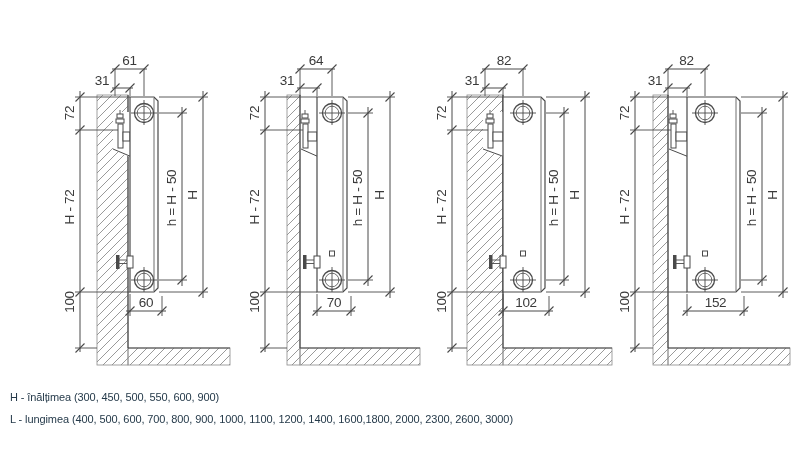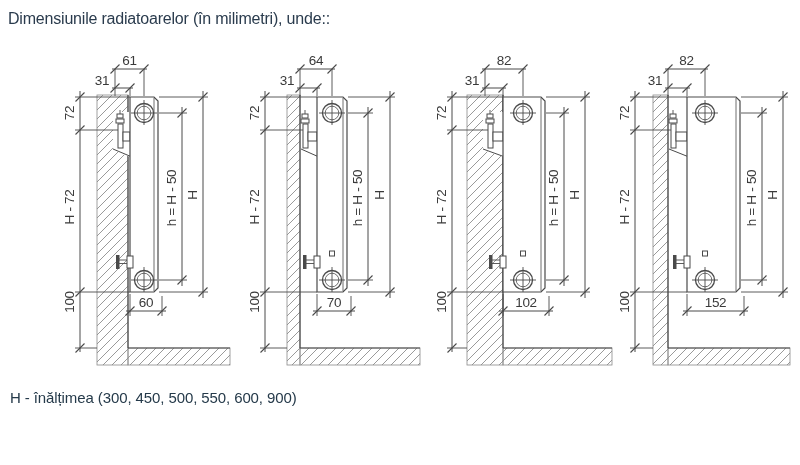--- a/index.html
+++ b/index.html
@@ -3,28 +3,27 @@
 <meta charset="utf-8">
 <style>
   html,body{margin:0;padding:0;background:#fff;}
   .page{position:relative;width:800px;height:465px;background:#fff;overflow:hidden;
         font-family:"Liberation Sans",sans-serif;}
   .title{position:absolute;left:8px;top:10px;font-size:16px;color:#2a3b4d;
          letter-spacing:-0.2px;white-space:nowrap;}
   #diagram-svg{position:absolute;left:0;top:0;}
   #diagram-svg text{font-family:"Liberation Sans",sans-serif;font-size:13.5px;
          fill:#3a3a3a;stroke:none;letter-spacing:-0.3px;}
-  .legend{position:absolute;left:10px;top:387px;font-size:15px;color:#253a4a;
+  .legend{position:absolute;left:10px;top:387px;font-size:11px;color:#253a4a;
          line-height:21.5px;letter-spacing:-0.1px;white-space:nowrap;}
 </style>
 </head>
 <body>
 
 <div class="page">
-  <div class="title">Dimensiunile radiatoarelor (în milimetri), unde::</div>
   <svg id="diagram-svg" width="800" height="465" viewBox="0 0 800 465" xmlns="http://www.w3.org/2000/svg">
       <defs>
         <pattern id="hatch" width="9" height="9" patternUnits="userSpaceOnUse">
           <path d="M0,9 L9,0" stroke="#8f8f8f" stroke-width="0.9" fill="none"></path>
         </pattern>
       </defs>
       <g stroke="#4a4a4a" fill="none">
         <rect x="97" y="95" width="31" height="270" fill="url(#hatch)" stroke="#8b8b8b" stroke-width="0.8"></rect>
         <rect x="128" y="348" width="102" height="17" fill="url(#hatch)" stroke="#8b8b8b" stroke-width="0.8"></rect>
         <line x1="128" y1="95" x2="128" y2="348" stroke-width="1.2"></line>
@@ -295,14 +294,15 @@
         <line x1="705" y1="100" x2="705" y2="125" stroke-width="0.9"></line>
         <circle cx="705" cy="280" r="9.5" fill="#fff" stroke-width="1.3"></circle>
         <circle cx="705" cy="280" r="6.8" fill="none" stroke-width="0.8"></circle>
         <line x1="692" y1="280" x2="718" y2="280" stroke-width="0.9"></line>
         <line x1="705" y1="267" x2="705" y2="292" stroke-width="0.9"></line>
         <rect x="702.5" y="251" width="5" height="5" fill="#fff" stroke-width="1"></rect>
       </g>
     </svg>
   <div class="legend">
     <div>H - înălțimea (300, 450, 500, 550, 600, 900)</div>
+    <div>L - lungimea (400, 500, 600, 700, 800, 900, 1000, 1100, 1200, 1400, 1600,1800, 2000, 2300, 2600, 3000)</div>
   </div>
 </div>
 
 </body></html>

